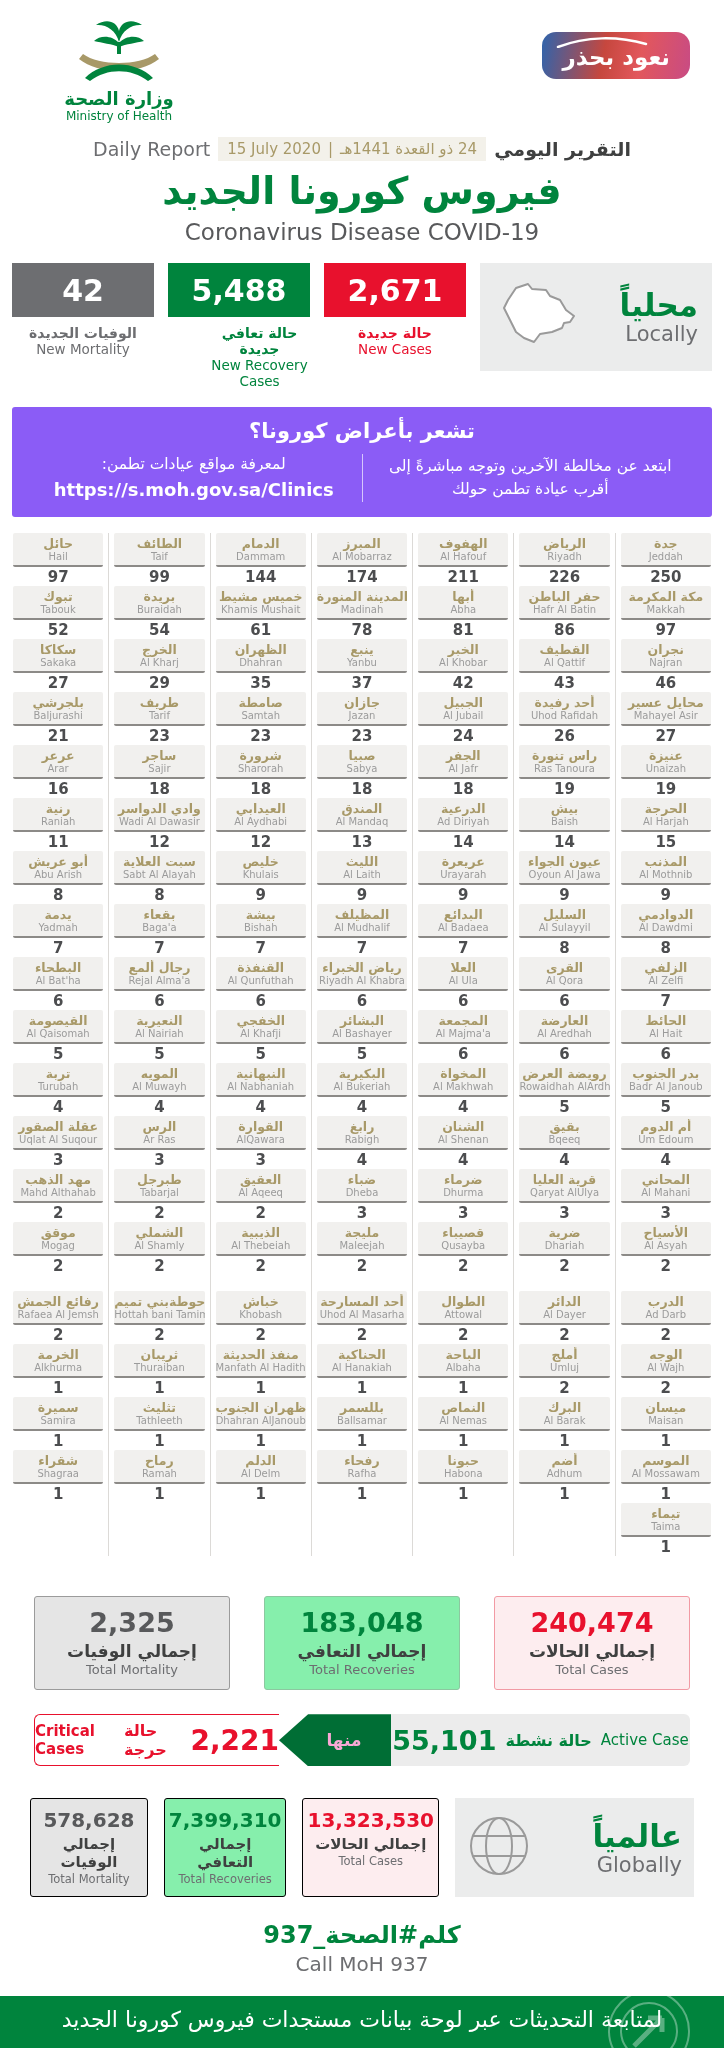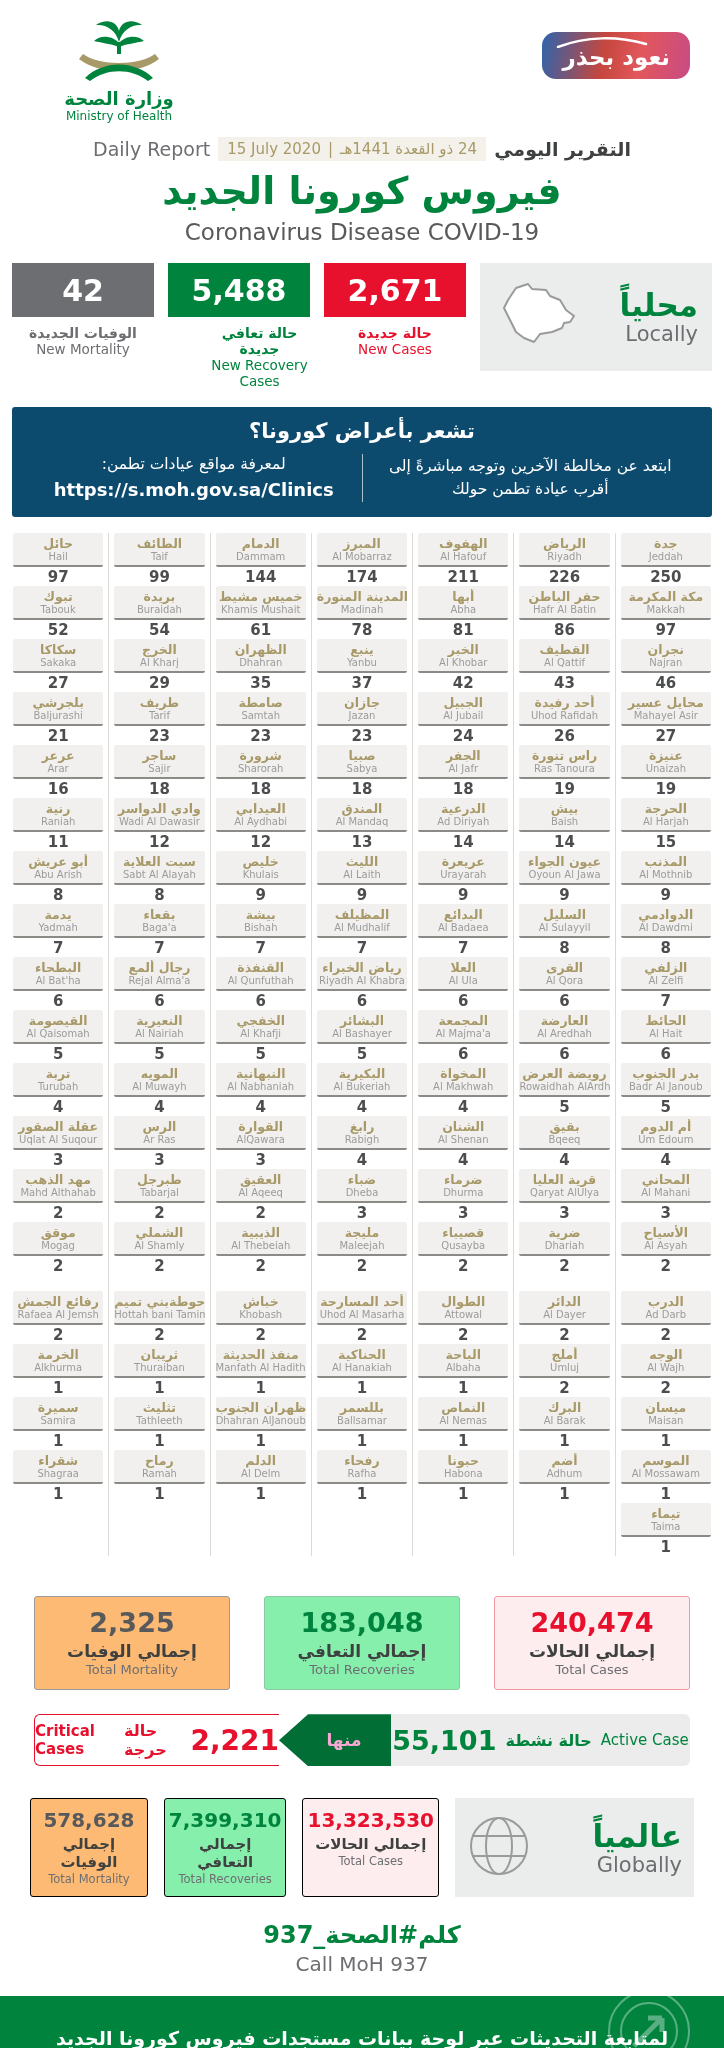--- a/index.html
+++ b/index.html
@@ -32,21 +32,21 @@
   .stat-en { font-size:13.5px; }
   .c-gray .stat-ar, .c-gray .stat-en { color:#6d6e71; }
   .c-green .stat-ar, .c-green .stat-en { color:#00843d;margin-left:41px; }
   .c-red .stat-ar, .c-red .stat-en { color:#e8112d; }
   .side-panel { width:232px; background:#ebecec; display:flex; align-items:center; gap:8px; padding:10px 14px; height:108px; }
   .side-text { flex:1; text-align:right; }
   .side-ar { color:#00843d; font-size:31px; font-weight:bold; line-height:1.1; }
   .side-en { color:#6d6e71; font-size:21px; }
 
   
-  .symptom-banner { background:#0c4a6e; margin:18px 12px 0; padding:12px 14px 14px; color:#fff; border-radius:3px; }
+  .symptom-banner { background:#8b5cf6; margin:18px 12px 0; padding:12px 14px 14px; color:#fff; border-radius:3px; }
   .sb-title { text-align:center; font-size:21px; font-weight:bold; }
   .sb-cols { display:flex; direction:rtl; margin-top:10px; align-items:center; }
   .sb-block { flex:1; text-align:center; font-size:15.5px; line-height:1.5; padding:0 10px; }
   .sb-sep { width:1px; height:48px; background:rgba(255,255,255,.65); }
   .sb-link { direction:ltr; font-weight:bold; font-size:18px; }
 
   
   .cities-grid { display:flex; direction:ltr; margin:16px 8px 0; }
   .city-col { flex:1; padding:0 5px; border-left:1px solid #dcdad7; min-width:0; }
   .city-col:first-child { border-left:none; }
@@ -54,21 +54,21 @@
   .city-name { background:#f1f0ee; border-bottom:2px solid #8c8a87; height:34px; display:flex; flex-direction:column; justify-content:center; border-radius:2px; }
   .city-ar { color:#a89968; font-size:12.5px; font-weight:bold; line-height:1.2; white-space:nowrap; overflow:hidden; }
   .city-en { color:#9b9b9b; font-size:10px; line-height:1.15; white-space:nowrap; overflow:hidden; }
   .city-val { color:#4c4d4f; font-size:15px; font-weight:bold; margin-top:1px; }
   .city-cell.gap { margin-top:16px; }
   .city-cell.empty { visibility:hidden; }
 
   
   .totals-row { display:flex; gap:34px; padding:0 34px; margin-top:40px; }
   .tbox { flex:1; border:1px solid; border-radius:3px; text-align:center; padding:10px 6px 12px; }
-  .t-gray  { background:#fdba74; border-color:#9b9b9b; } .t-gray .tval { color:#58595b; }
+  .t-gray  { background:#e5e5e5; border-color:#9b9b9b; } .t-gray .tval { color:#58595b; }
   .t-green { background:#86efac; border-color:#8cc8a0; } .t-green .tval { color:#00843d; }
   .t-red   { background:#fdedef; border-color:#f29aa4; } .t-red .tval { color:#e8112d; }
   .tval { font-size:27px; font-weight:bold; }
   .tar { font-size:17px; font-weight:bold; color:#3f4040; margin-top:3px; }
   .ten { font-size:13px; color:#6d6e71; margin-top:1px; }
 
   
   .active-bar { margin:24px 34px 0; display:flex; height:52px; }
   .ab-critical { flex:1.02; border:1px solid #e8112d; border-right:none; border-radius:6px 0 0 6px; display:flex; align-items:center; justify-content:center; gap:10px; color:#e8112d; background:#fff; }
   .ab-critical .en { font-size:15px; font-weight:bold; }
@@ -87,21 +87,21 @@
   .gbox .tar { font-size:15px; }
   .gbox .ten { font-size:11.5px; }
   .global-panel { width:239px; background:#ebecec; display:flex; align-items:center; justify-content:flex-end; gap:10px; padding:8px 12px; }
 
   .call-section { text-align:center; margin-top:24px; }
   .call-ar { color:#00843d; font-size:24px; font-weight:bold; }
   .call-en { color:#6d6e71; font-size:20px; margin-top:3px; }
 
   
   .dash-banner { background:#00843d; color:#fff; text-align:center; margin-top:20px; padding:11px 0 12px; position:relative; overflow:hidden; }
-  .db-ar { font-size:19px; font-weight:bold;margin-top:20px; }
+  .db-ar { font-size:22px; font-weight:normal; }
   .db-en { font-size:15.5px; margin-top:19px; }
   .db-url { font-size:16.5px; font-weight:bold; margin-top:2px; }
   .db-deco { position:absolute; right:30px; top:-10px; opacity:.35; }
 
   
   .footer { padding:16px 34px 0; }
 </style>
 </head>
 <body>
 

